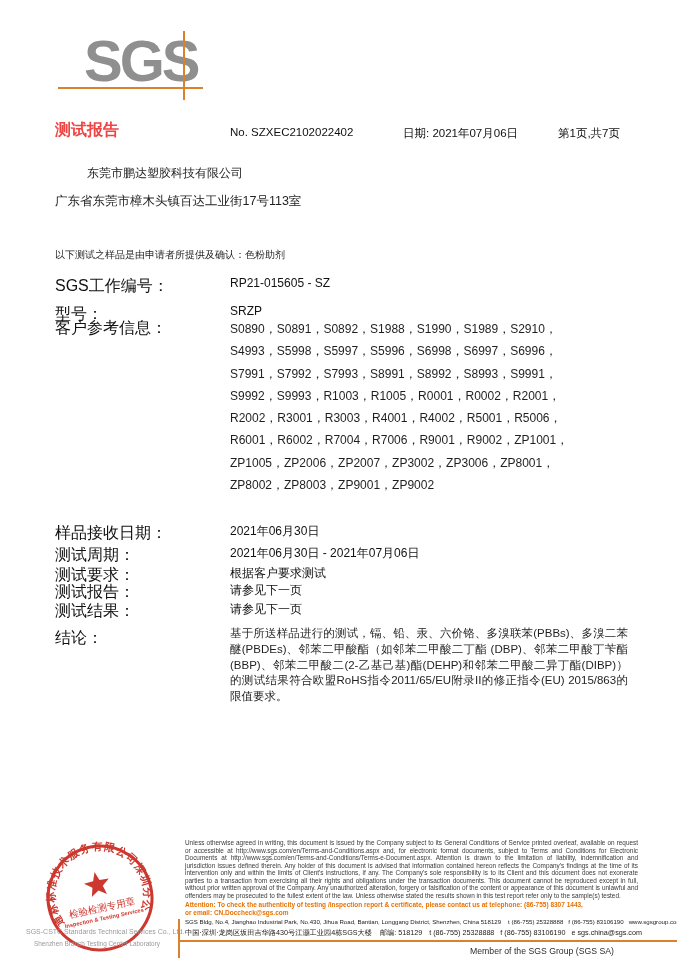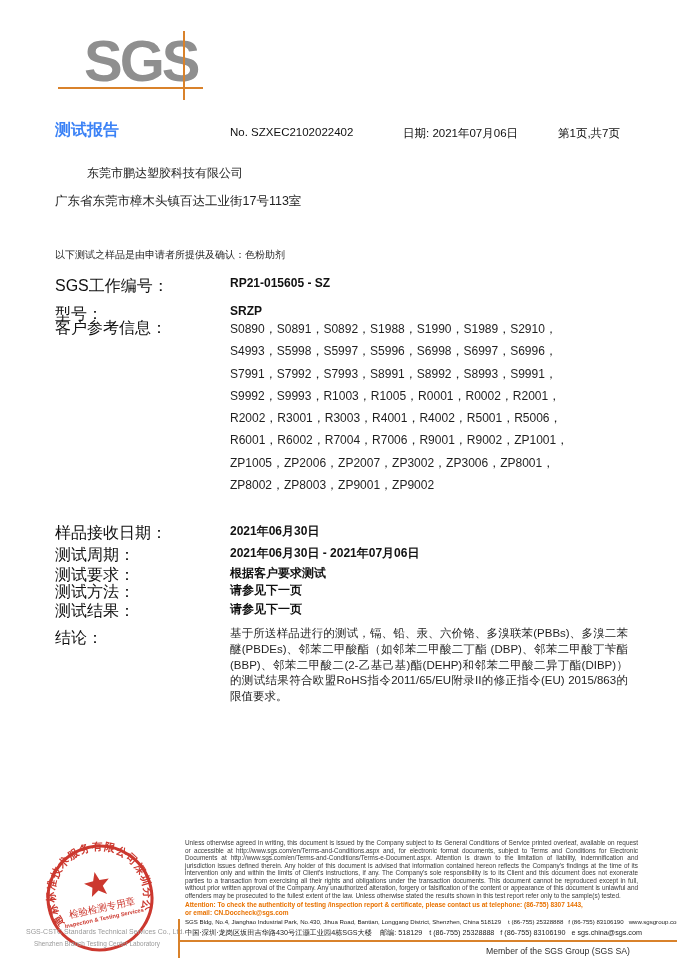--- a/index.html
+++ b/index.html
@@ -13,36 +13,36 @@
   
   .logo-text {
     position:absolute; left:84px; top:34px;
     font-size:58px; line-height:54px; font-weight:bold;
     color:#8f8f8f; letter-spacing:-3px;
   }
   .logo-hline { position:absolute; left:58px; top:87px; width:145px; height:2px; background:#d9822b; }
   .logo-vline { position:absolute; left:183px; top:31px; width:2px; height:69px; background:#d9822b; }
 
   
-  .doc-title { position:absolute; left:55px; top:120px; font-size:16px; font-weight:bold; color:#3b82f6; }
+  .doc-title { position:absolute; left:55px; top:120px; font-size:16px; font-weight:bold; color:#ef4444; }
   .hdr { position:absolute; top:126px; font-size:11.5px; color:#111; }
   .hdr-no   { left:230px; }
   .hdr-date { left:403px; }
   .hdr-page { left:558px; }
 
   
   .applicant-name    { position:absolute; left:55px; top:165px; font-size:12px;margin-left:32px; }
   .applicant-address { position:absolute; left:55px; top:193px; font-size:12.5px; }
 
   
   .statement { position:absolute; left:55px; top:248px; font-size:10px; }
 
   
   .flabel { position:absolute; left:55px; font-size:16px; color:#111; }
-  .fvalue { position:absolute; left:230px; font-size:12px; color:#111;font-weight:bold; }
+  .fvalue { position:absolute; left:230px; font-size:12px; color:#111; }
   .t-job     { top:276px; }
   .t-model   { top:304px; }
   .t-refs    { top:318px;text-align:right; }
   .refs-block { position:absolute; left:230px; top:318px; width:420px; font-size:12px; line-height:22.3px; }
   .t-recv    { top:523px; }
   .t-period  { top:545px; }
   .t-request { top:565px; }
   .t-method  { top:582px; }
   .t-result  { top:601px; }
   .t-concl   { top:628px; }
@@ -59,21 +59,21 @@
   .attention {
     position:absolute; left:185px; top:901px; width:453px;
     font-size:6.5px; line-height:7.6px; color:#e87200; font-weight:bold;
   }
   .addr-line { position:absolute; left:185px; color:#222; white-space:pre; }
   .addr-en { top:918px; font-size:6.1px; }
   .addr-cn { top:928px; font-size:7.2px; }
   .addr-contact { margin-left:7px; }
   .ft-vline { position:absolute; left:178px; top:919px; width:2px; height:39px; background:#d9822b; }
   .ft-hline { position:absolute; left:178px; top:940px; width:499px; height:2px; background:#d9822b; }
-  .member { position:absolute; left:470px; top:946px; font-size:8.7px; color:#2c2c2c;margin-left:16px; }
+  .member { position:absolute; left:470px; top:946px; font-size:8.7px; color:#2c2c2c; }
 
   
   .stamp {
     position:absolute; left:44px; top:842px; width:112px; height:112px;
     transform:rotate(-12deg); opacity:.92;
   }
   .company-gray-1 { position:absolute; left:26px; top:928px; font-size:7px;  color:#9a9a9a; }
   .company-gray-2 { position:absolute; left:34px; top:940px; font-size:6.4px; color:#9a9a9a; }
 </style>
 </head>
@@ -115,21 +115,21 @@
 
   <div class="flabel t-recv">样品接收日期：</div>
   <div class="fvalue t-recv">2021年06月30日</div>
 
   <div class="flabel t-period">测试周期：</div>
   <div class="fvalue t-period">2021年06月30日 - 2021年07月06日</div>
 
   <div class="flabel t-request">测试要求：</div>
   <div class="fvalue t-request">根据客户要求测试</div>
 
-  <div class="flabel t-method">测试方法：</div>
+  <div class="flabel t-method">测试报告：</div>
   <div class="fvalue t-method">请参见下一页</div>
 
   <div class="flabel t-result">测试结果：</div>
   <div class="fvalue t-result">请参见下一页</div>
 
   <div class="flabel t-concl">结论：</div>
   <div class="concl-text">基于所送样品进行的测试，镉、铅、汞、六价铬、多溴联苯(PBBs)、多溴二苯醚(PBDEs)、邻苯二甲酸酯（如邻苯二甲酸二丁酯 (DBP)、邻苯二甲酸丁苄酯(BBP)、邻苯二甲酸二(2-乙基己基)酯(DEHP)和邻苯二甲酸二异丁酯(DIBP)）的测试结果符合欧盟RoHS指令2011/65/EU附录II的修正指令(EU) 2015/863的限值要求。</div>
 
   <div class="stamp">
     <svg width="112" height="112" viewBox="0 0 110 110">

